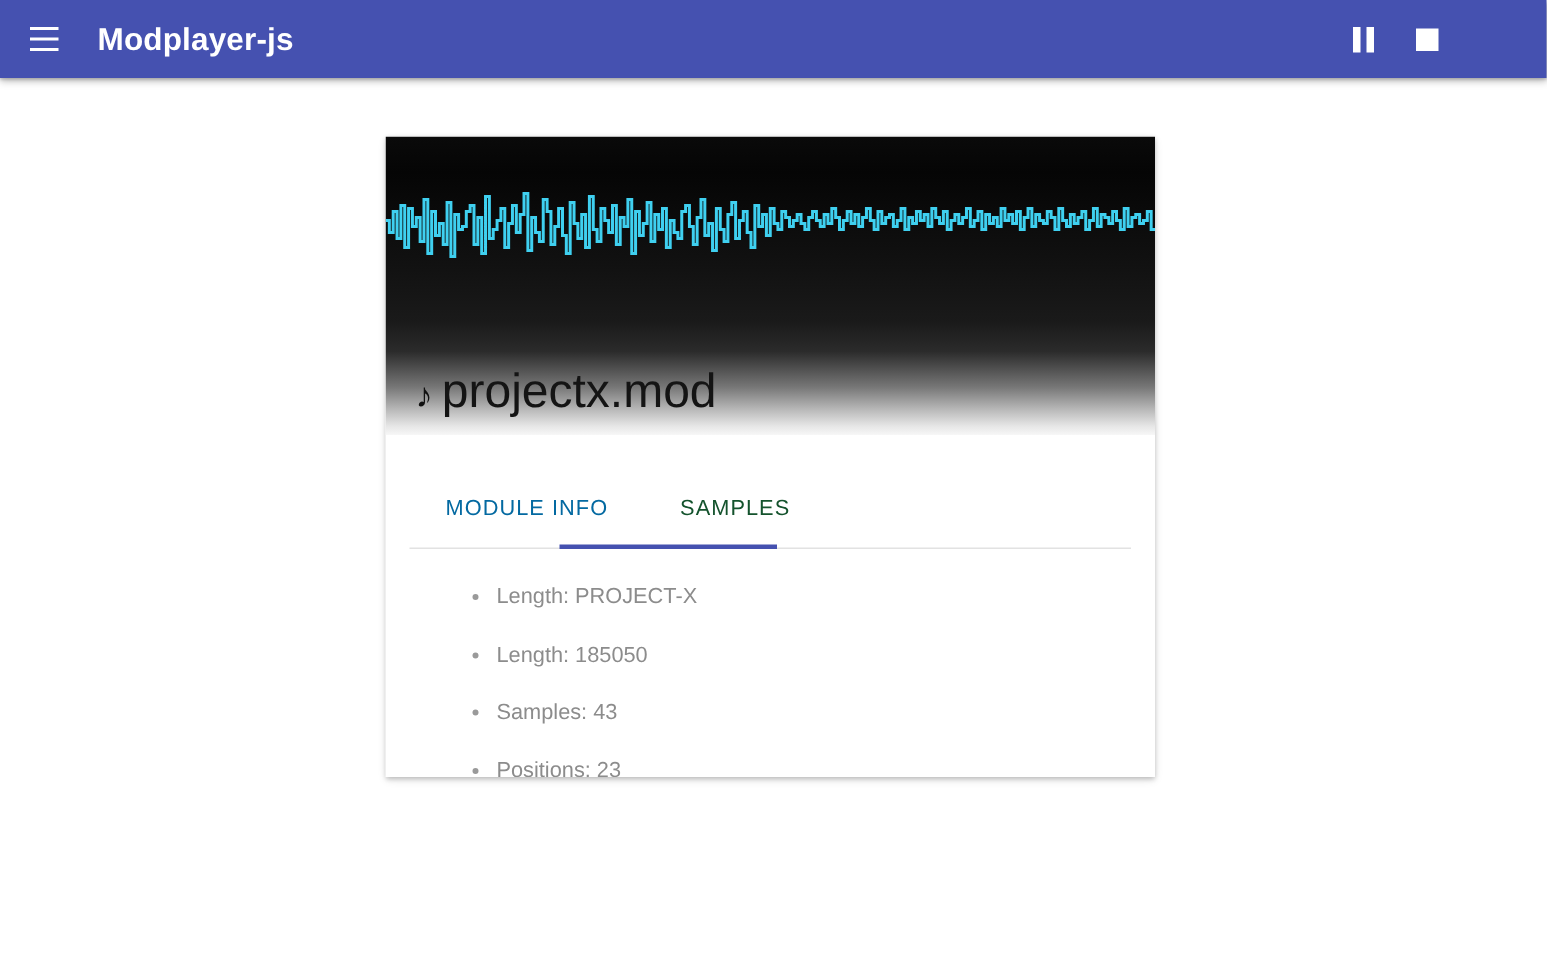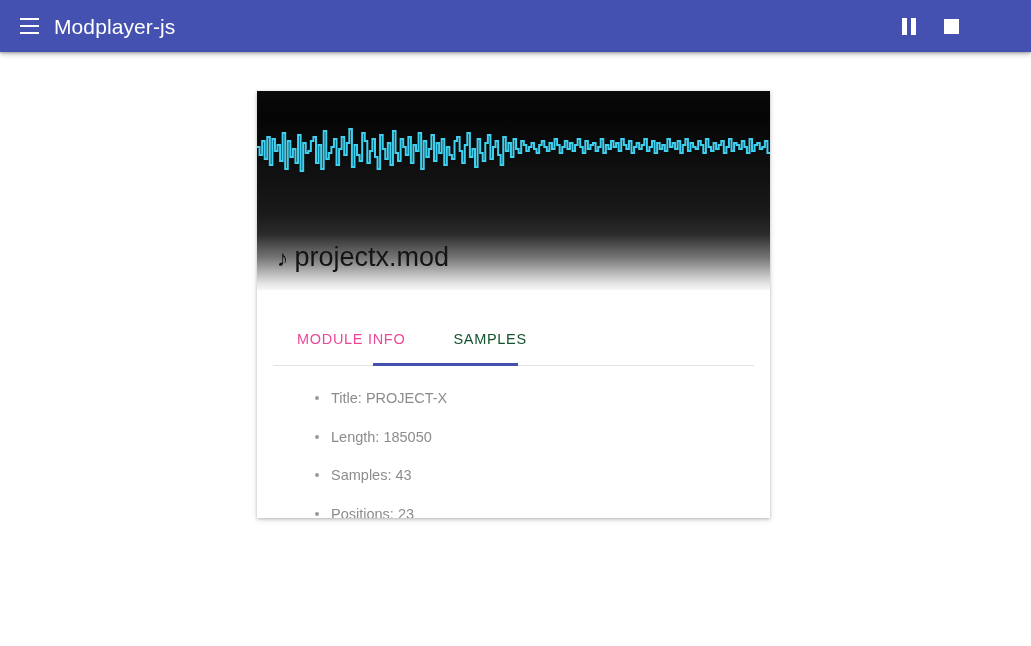--- a/index.html
+++ b/index.html
@@ -42,24 +42,24 @@
     padding: 0;
   }
   .menu-btn span {
     display: block;
     width: 19px;
     height: 2px;
     background: #ffffff;
     border-radius: 0;
   }
   .app-title {
-    margin-left: 8px;
+    margin-left: 19px;
     color: #ffffff;
     font-size: 21px;
-    font-weight: normal;
+    font-weight: bold;
     letter-spacing: 0.1px;
     line-height: 1;
     white-space: nowrap;
   }
   .appbar-spacer { flex: 1 1 auto; }
   .appbar-actions {
     display: flex;
     align-items: center;
     gap: 10px;
     margin-right: 64px;
@@ -142,21 +142,21 @@
     padding-left: 20px;
     box-sizing: border-box;
   }
   .note-icon {
     font-size: 23px;
     color: #111111;
     line-height: 1;
     margin-right: 6px;
   }
   .file-title {
-    font-size: 27px;
+    font-size: 32px;
     color: #141414;
     line-height: 1.1;
     white-space: nowrap;
   }
 
   
   .tabs {
     position: relative;
     margin-top: 31px;
     padding: 0 16px;
@@ -172,21 +172,21 @@
     font-size: 14.5px;
     letter-spacing: 0.7px;
     color: #14532d;
     padding: 10px 24px 0 24px;
     cursor: pointer;
     background: transparent;
     border: 0;
     font-family: "Liberation Sans", sans-serif;
     white-space: nowrap;
   }
-  .tab.active { color: #ec4899; }
+  .tab.active { color: #0369a1; }
   .tab-divider {
     position: absolute;
     left: 16px;
     top: 44px;
     width: 481px;
     height: 1px;
     background: #e2e2e2;
   }
   .tab-indicator {
     position: absolute;
@@ -264,20 +264,20 @@
   <div class="tabs">
     <div class="tabs-inner">
       <button class="tab active">MODULE INFO</button>
       <button class="tab">SAMPLES</button>
     </div>
     <div class="tab-divider"></div>
     <div class="tab-indicator"></div>
   </div>
 
   <ul class="info-list">
-    <li>Title: PROJECT-X</li>
+    <li>Length: PROJECT-X</li>
     <li>Length: 185050</li>
     <li>Samples: 43</li>
     <li>Positions: 23</li>
 
   </ul>
 
 </div>
 
 </body></html>

